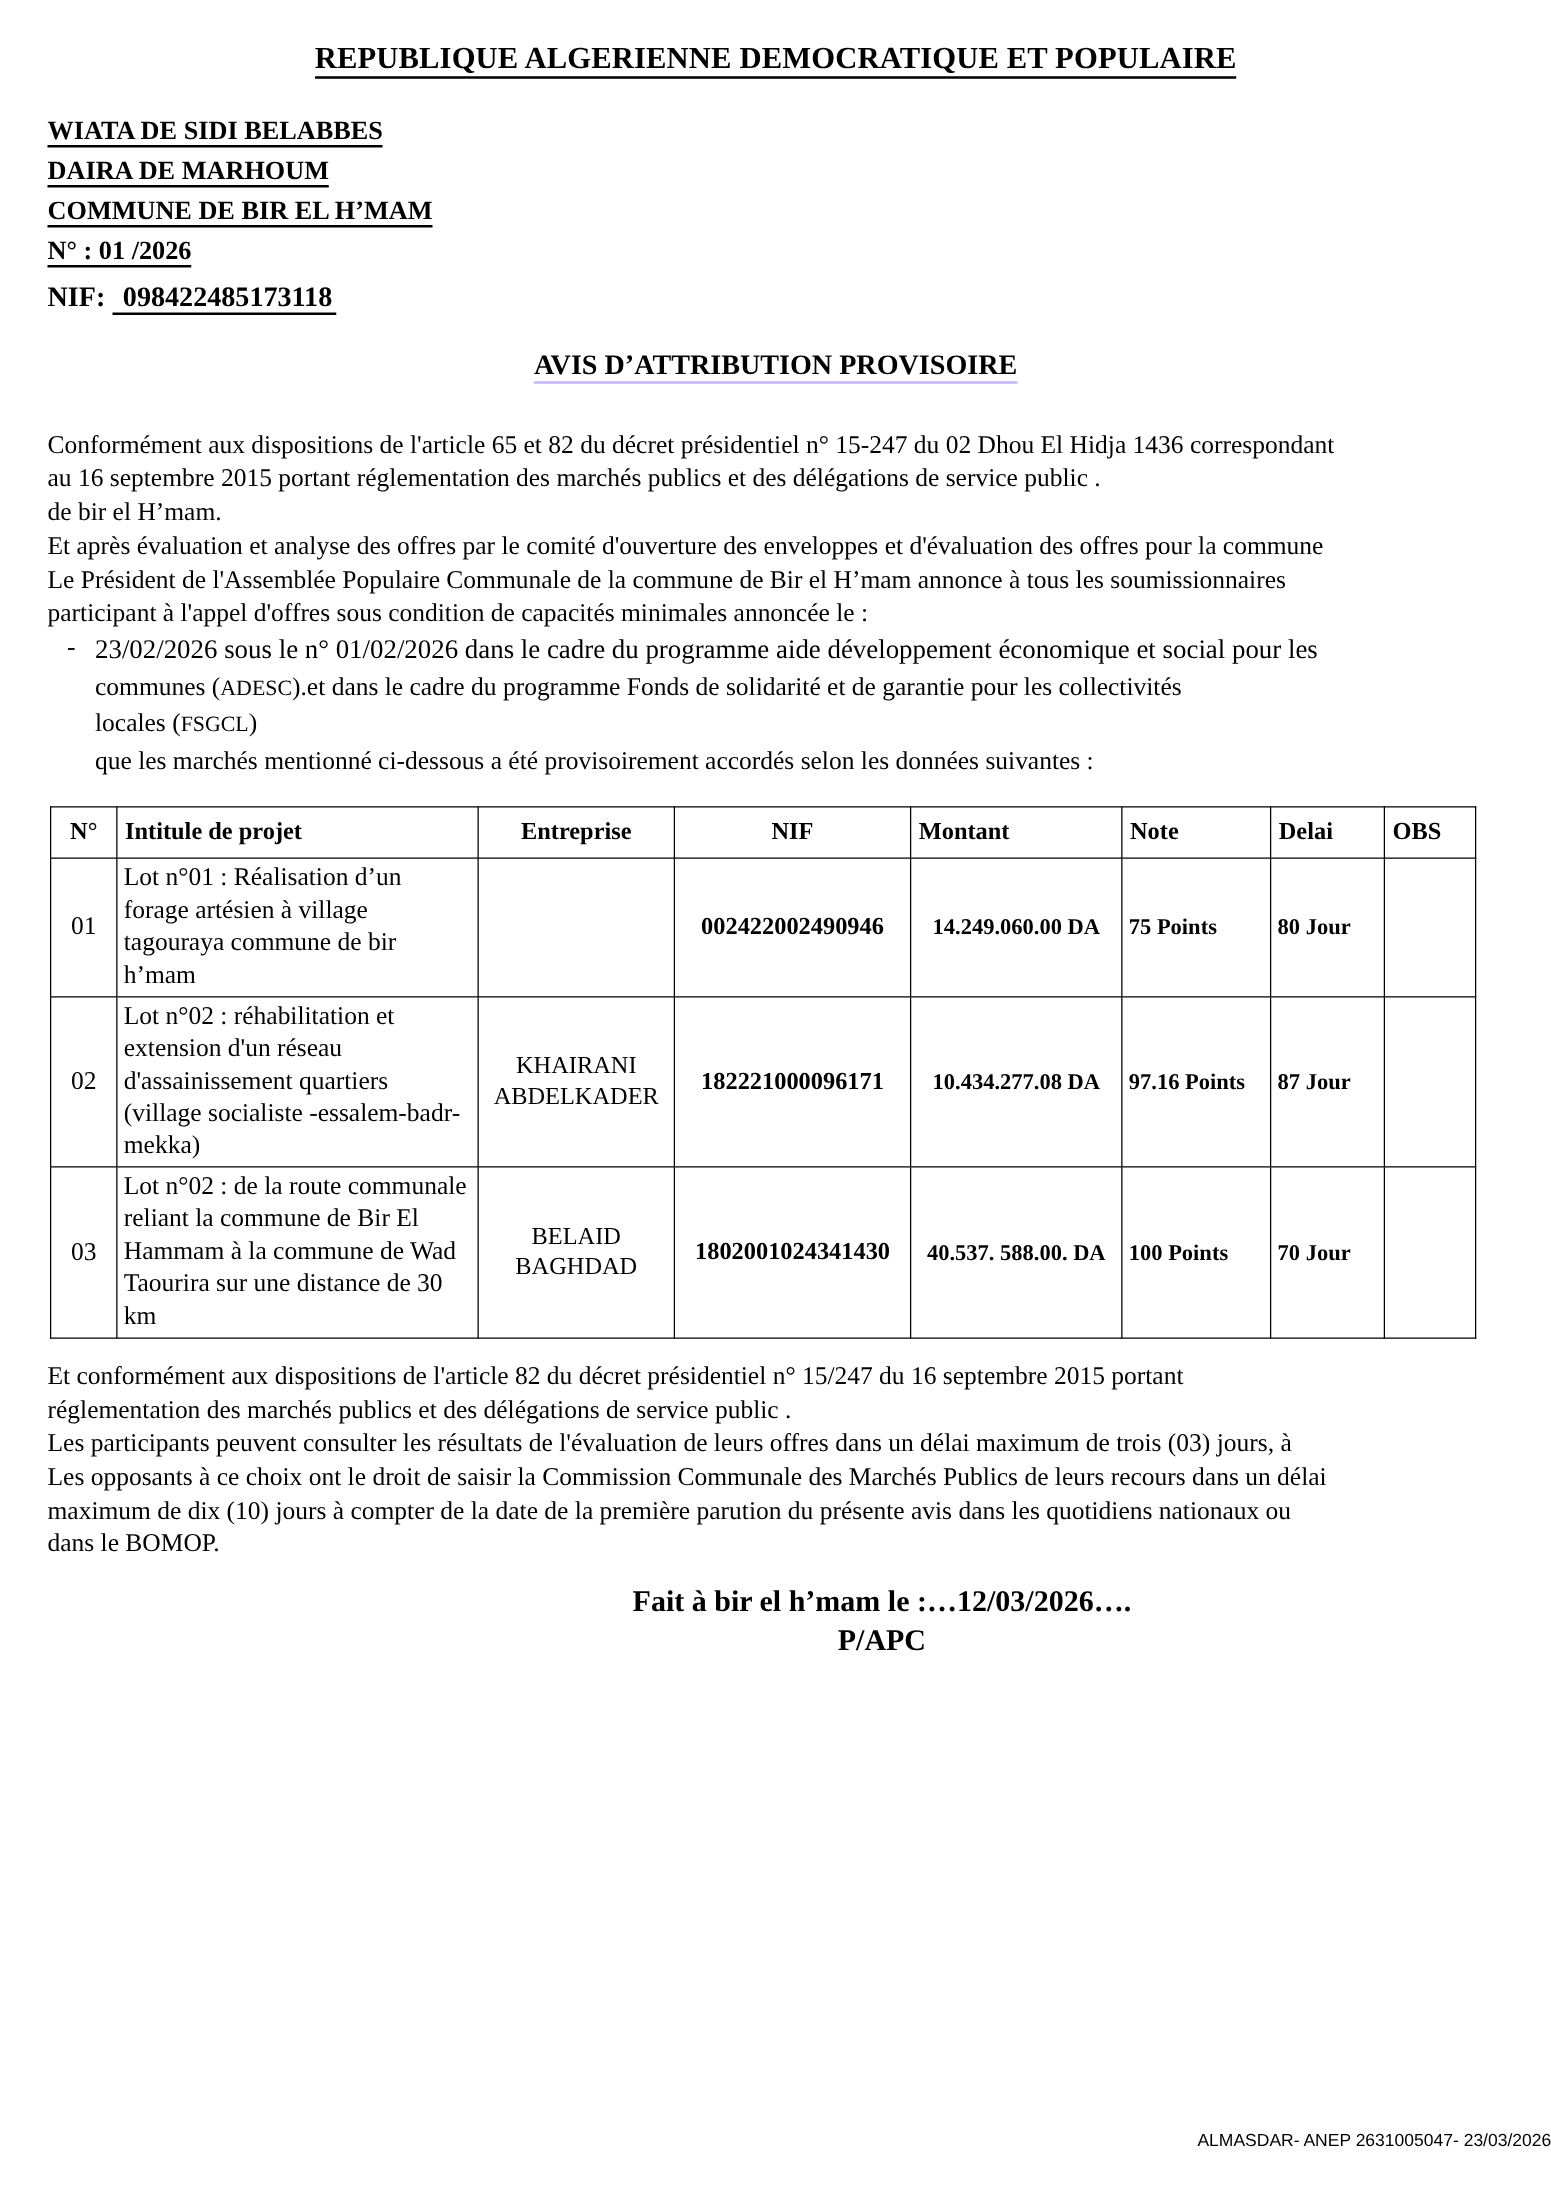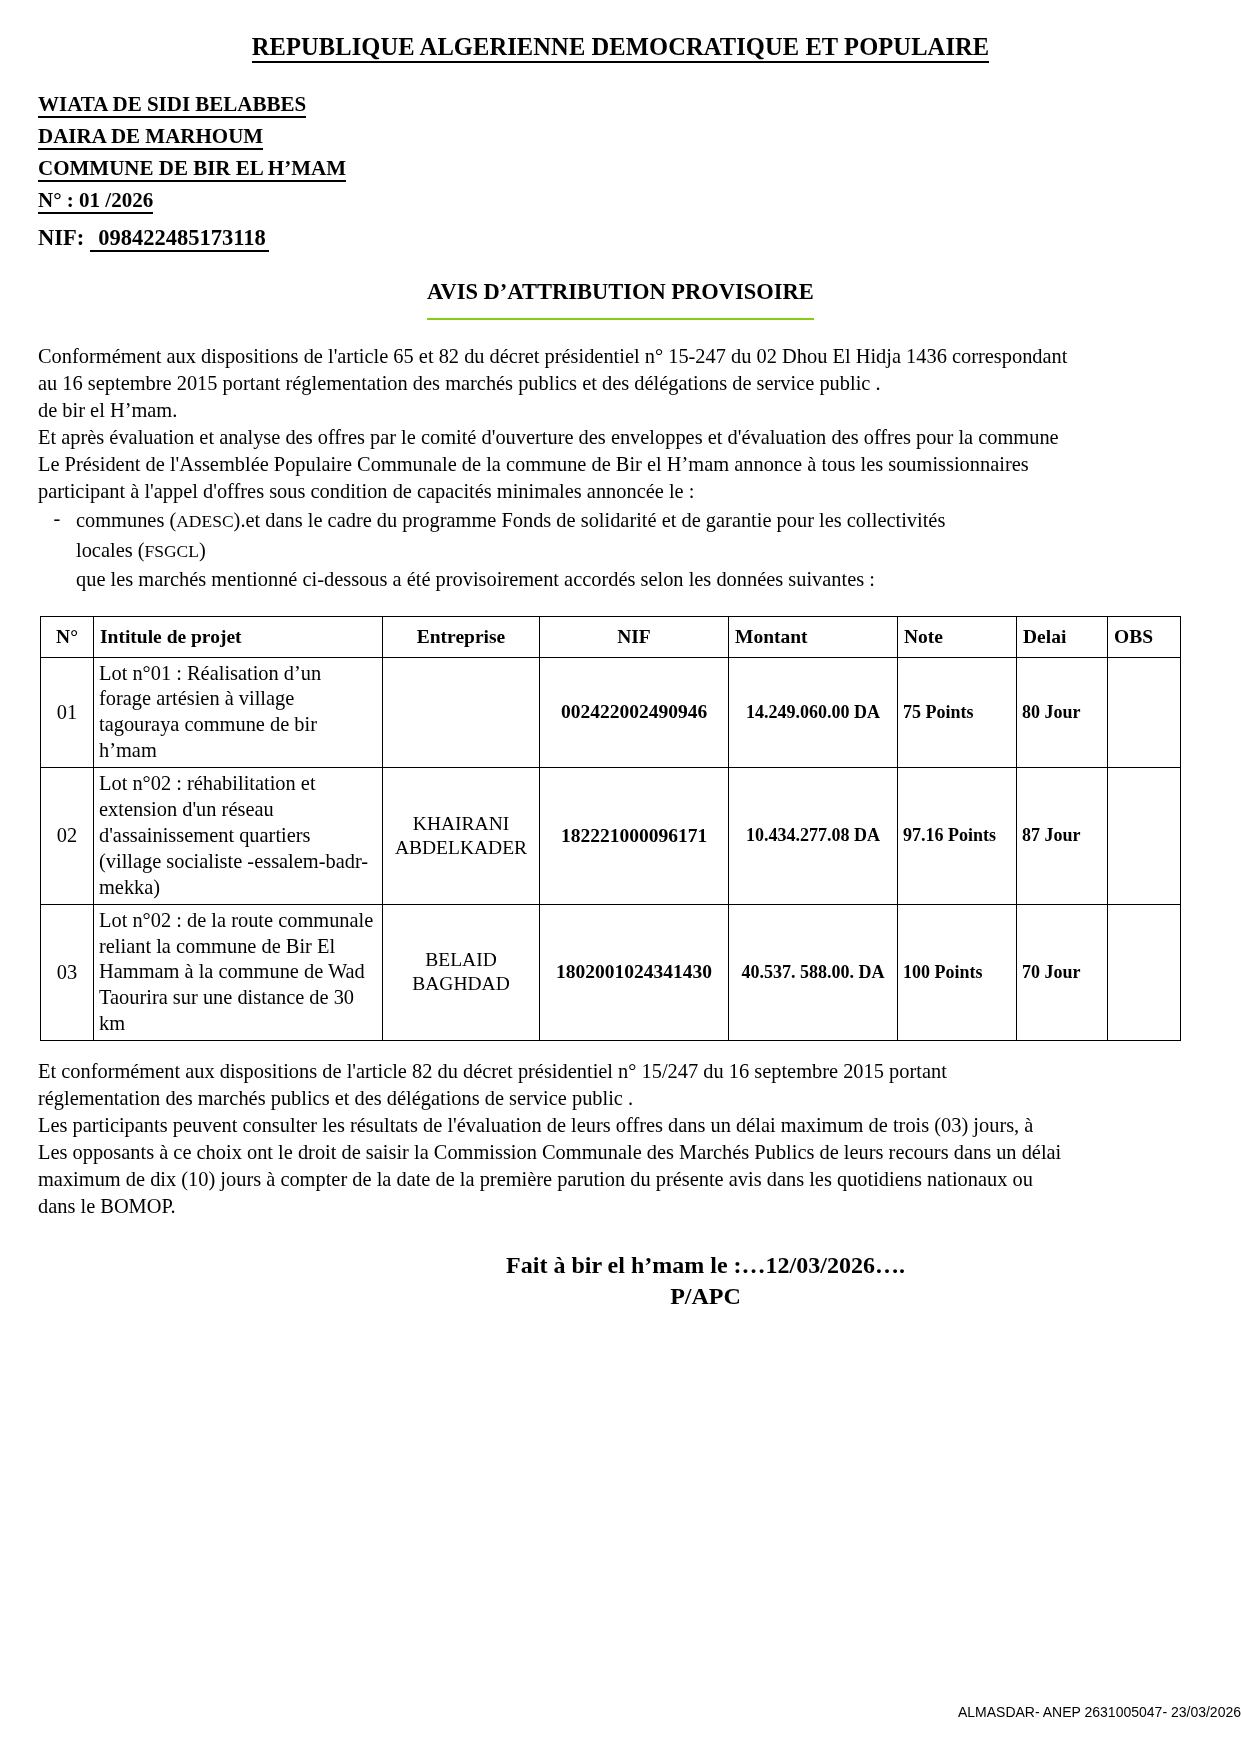--- a/index.html
+++ b/index.html
@@ -62,22 +62,22 @@
     margin-left: 6px;
   }
 
   .avis-title {
     text-align: center;
     font-weight: bold;
     font-size: 22.5px;
     margin-top: 26px;
   }
   .avis-title span {
-    border-bottom: 2px solid #84cc16;
-    padding-bottom: 14px;
+    border-bottom: 2px solid #c4b5fd;
+    padding-bottom: 1px;
   }
 
   
   .body-text {
     margin-top: 38px;
     font-size: 20.4px;
     line-height: 1.32;
     text-align: left;
   }
   .body-text p {
@@ -183,21 +183,21 @@
 
   
   .closing {
     margin-top: 17px;
     font-size: 20.4px;
     line-height: 1.32;
   }
   .closing p { margin: 0; }
 
   .signature {
-    margin-top: 32px;
+    margin-top: 20px;
     text-align: center;
     padding-left: 170px;
   }
   .sig-line1 {
     font-weight: bold;
     font-size: 24px;
   }
   .sig-line2 {
     font-weight: bold;
     font-size: 24px;
@@ -250,20 +250,21 @@
     <p>Conformément aux dispositions de l'article 65 et 82 du décret présidentiel n° 15-247 du 02 Dhou El Hidja 1436 correspondant</p>
     <p>au 16 septembre 2015 portant réglementation des marchés publics et des délégations de service public .</p>
     <p>de bir el H’mam.</p>
     <p>Et après évaluation et analyse des offres par le comité d'ouverture des enveloppes et d'évaluation des offres pour la commune</p>
     <p>Le Président de l'Assemblée Populaire Communale de la commune de Bir el H’mam annonce à tous les soumissionnaires</p>
     <p>participant à l'appel d'offres sous condition de capacités minimales annoncée le :</p>
 
     <div class="bullet-row">
       <div class="bullet-dash">-</div>
       <div class="bullet-body">
+        <span>23/02/2026 sous le n° 01/02/2026 dans le cadre du programme aide développement économique et social pour les</span>
         <span class="cont"><span>communes (</span><span class="smallcaps">ADESC</span><span>).et dans le cadre du programme Fonds de solidarité et de garantie pour les collectivités</span></span>
         <span class="cont"><span>locales (</span><span class="smallcaps">FSGCL</span><span>)</span></span>
         <span class="cont">que les marchés mentionné ci-dessous a été provisoirement accordés selon les données suivantes :</span>
       </div>
     </div>
   </div>
 
   <table class="awards">
     <thead>
       <tr>

